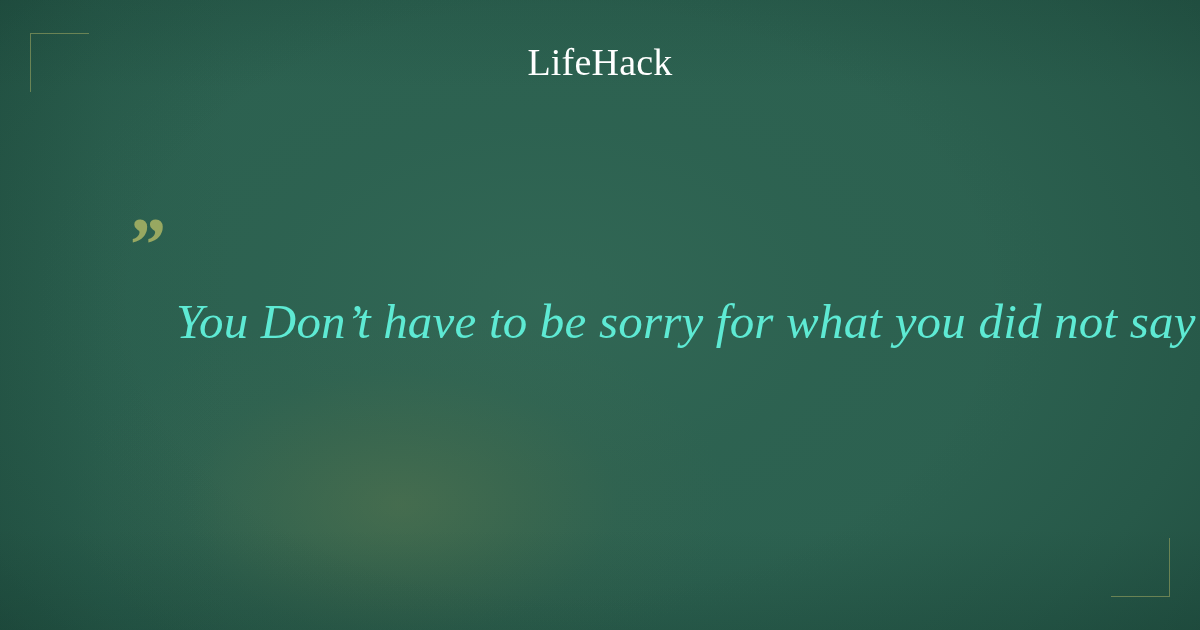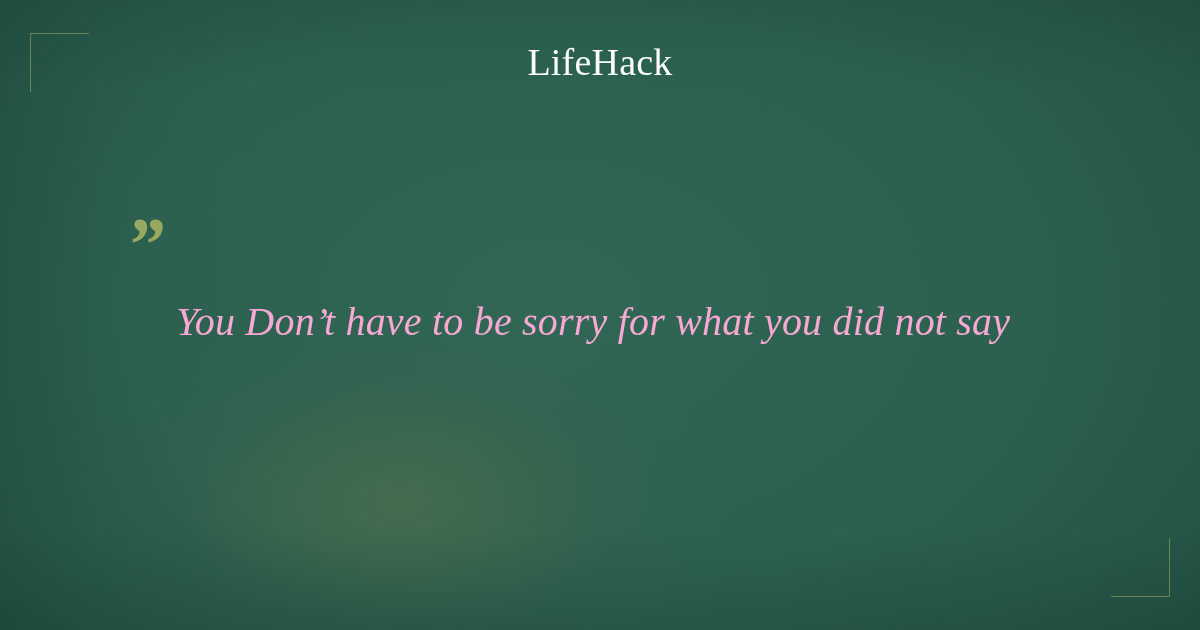--- a/index.html
+++ b/index.html
@@ -115,22 +115,22 @@
     font-weight: 700;
     letter-spacing: -2px;
     user-select: none;
   }
 
   .quote-text {
     position: absolute;
     left: 176px;
     top: 296px;
     width: 880px;
-    color: #f9a8d4;
-    font-size: 40px;
+    color: #5eead4;
+    font-size: 49px;
     line-height: 52px;
     font-style: italic;
     font-weight: 400;
     letter-spacing: 0.2px;
     white-space: nowrap;
   }
 </style>
 </head>
 <body>
 

